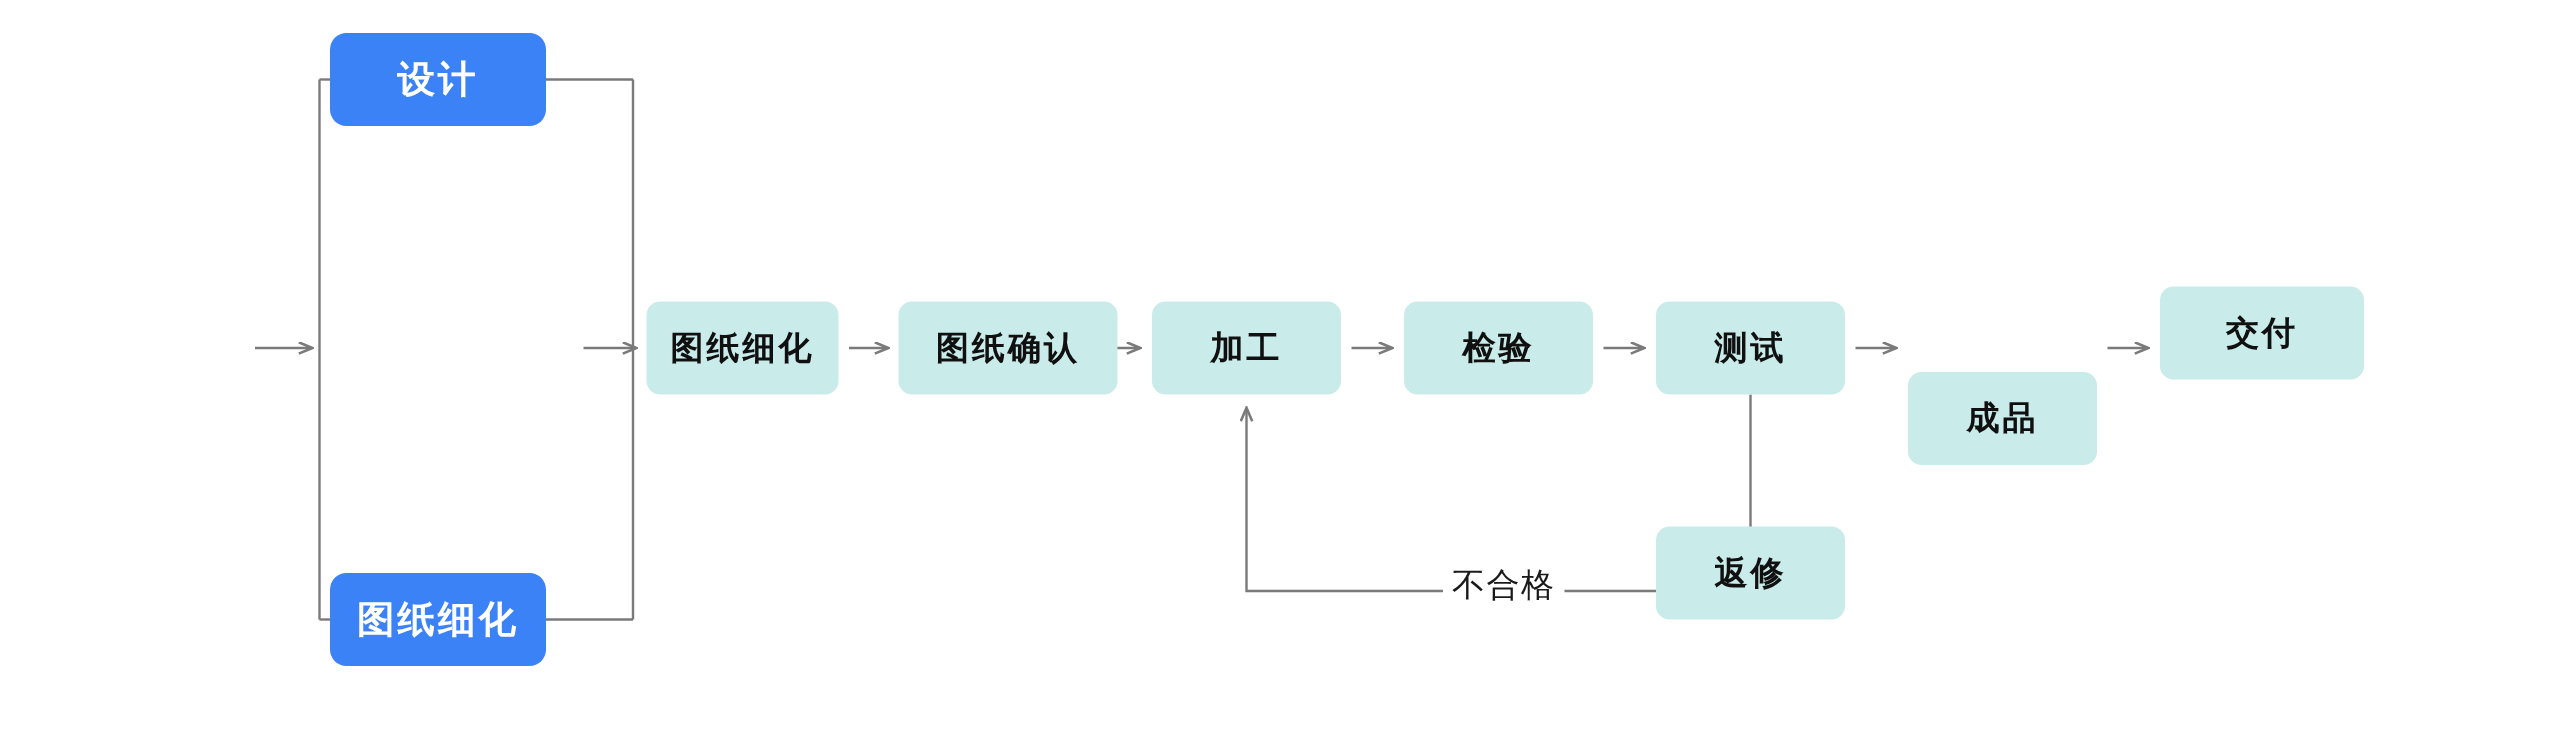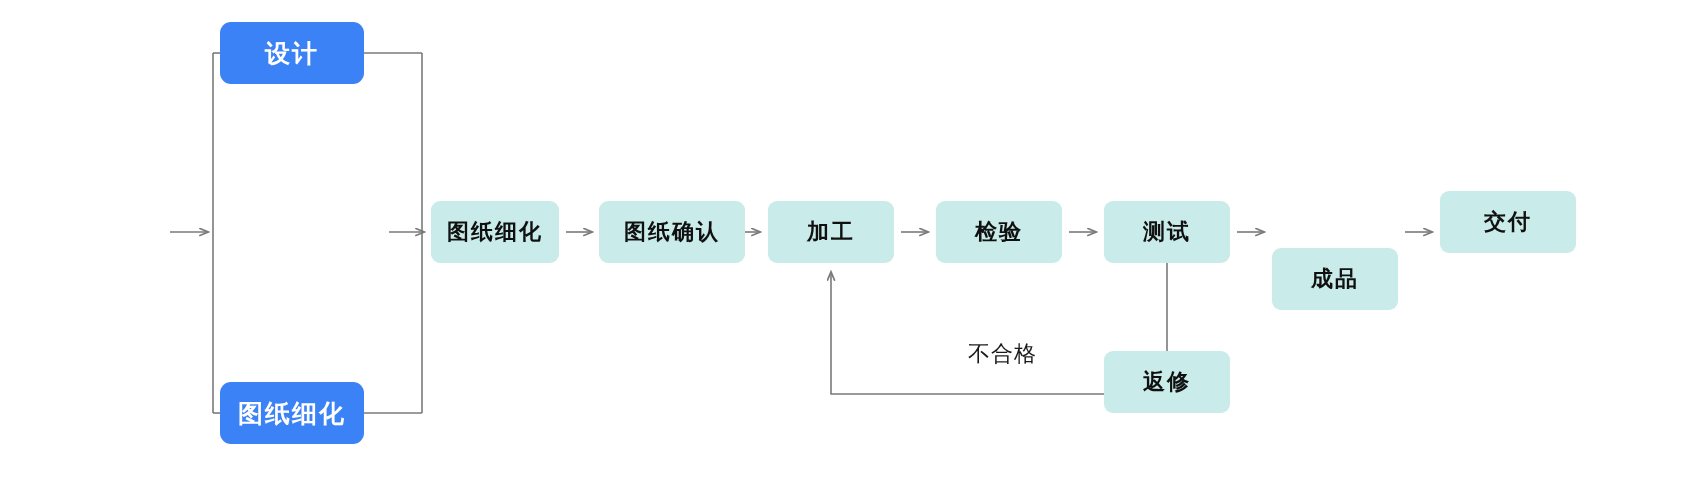--- a/index.html
+++ b/index.html
@@ -156,15 +156,15 @@
   </div>
 
   <div class="node node-light" style="left:1440px; top:191px; width:136px; height:62px;">
     <span>交付</span>
   </div>
 
   <div class="node node-light" style="left:1104px; top:351px; width:126px; height:62px;">
     <span>返修</span>
   </div>
 
-  <div class="edge-label" style="left:962px; top:339px;">不合格</div>
+  <div class="edge-label" style="left:962px; top:375px;">不合格</div>
 
 </div>
 
 </body></html>

